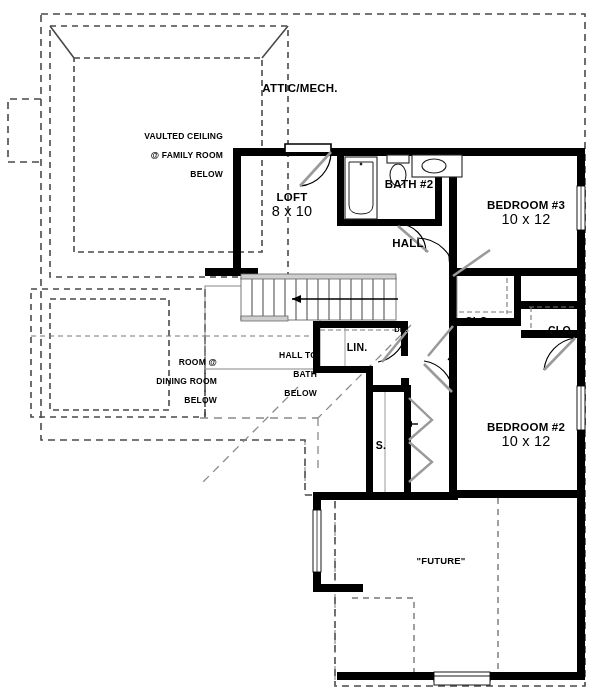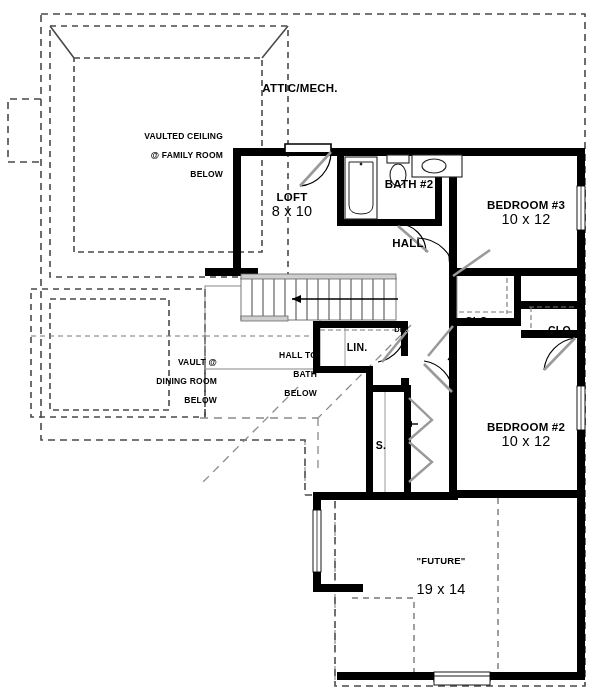--- a/index.html
+++ b/index.html
@@ -245,29 +245,28 @@
   <div class="lbl t11" style="left:466px;top:421px;width:120px;text-align:center;"><span>BEDROOM #2</span></div>
   <div class="lbl dim" style="left:466px;top:433px;width:120px;"><span>10 x 12</span></div>
 
   <div class="lbl t8" style="left:63px;top:122px;width:160px;">
     <span>VAULTED CEILING</span><br>
     <span>@ FAMILY ROOM</span><br>
     <span>BELOW</span>
   </div>
 
   <div class="lbl t8" style="left:57px;top:348px;width:160px;">
-    <span>VAULT @</span><br>
+    <span>ROOM @</span><br>
     <span>DINING ROOM</span><br>
     <span>BELOW</span>
   </div>
 
   <div class="lbl t8" style="left:217px;top:341px;width:100px;">
     <span>HALL TO</span><br>
     <span>BATH</span><br>
     <span>BELOW</span>
   </div>
 
   <div class="lbl t9" style="left:381px;top:556px;width:120px;"><span>"FUTURE"</span></div>
-  <div class="lbl dim" style="left:381px;top:581px;width:120px;"><span>19 x 14</span></div>
 
   <div class="lbl t7" style="left:388px;top:294px;width:26px;margin-top:32px;"><span>DN.</span></div>
 
 </div>
 
 </body></html>

